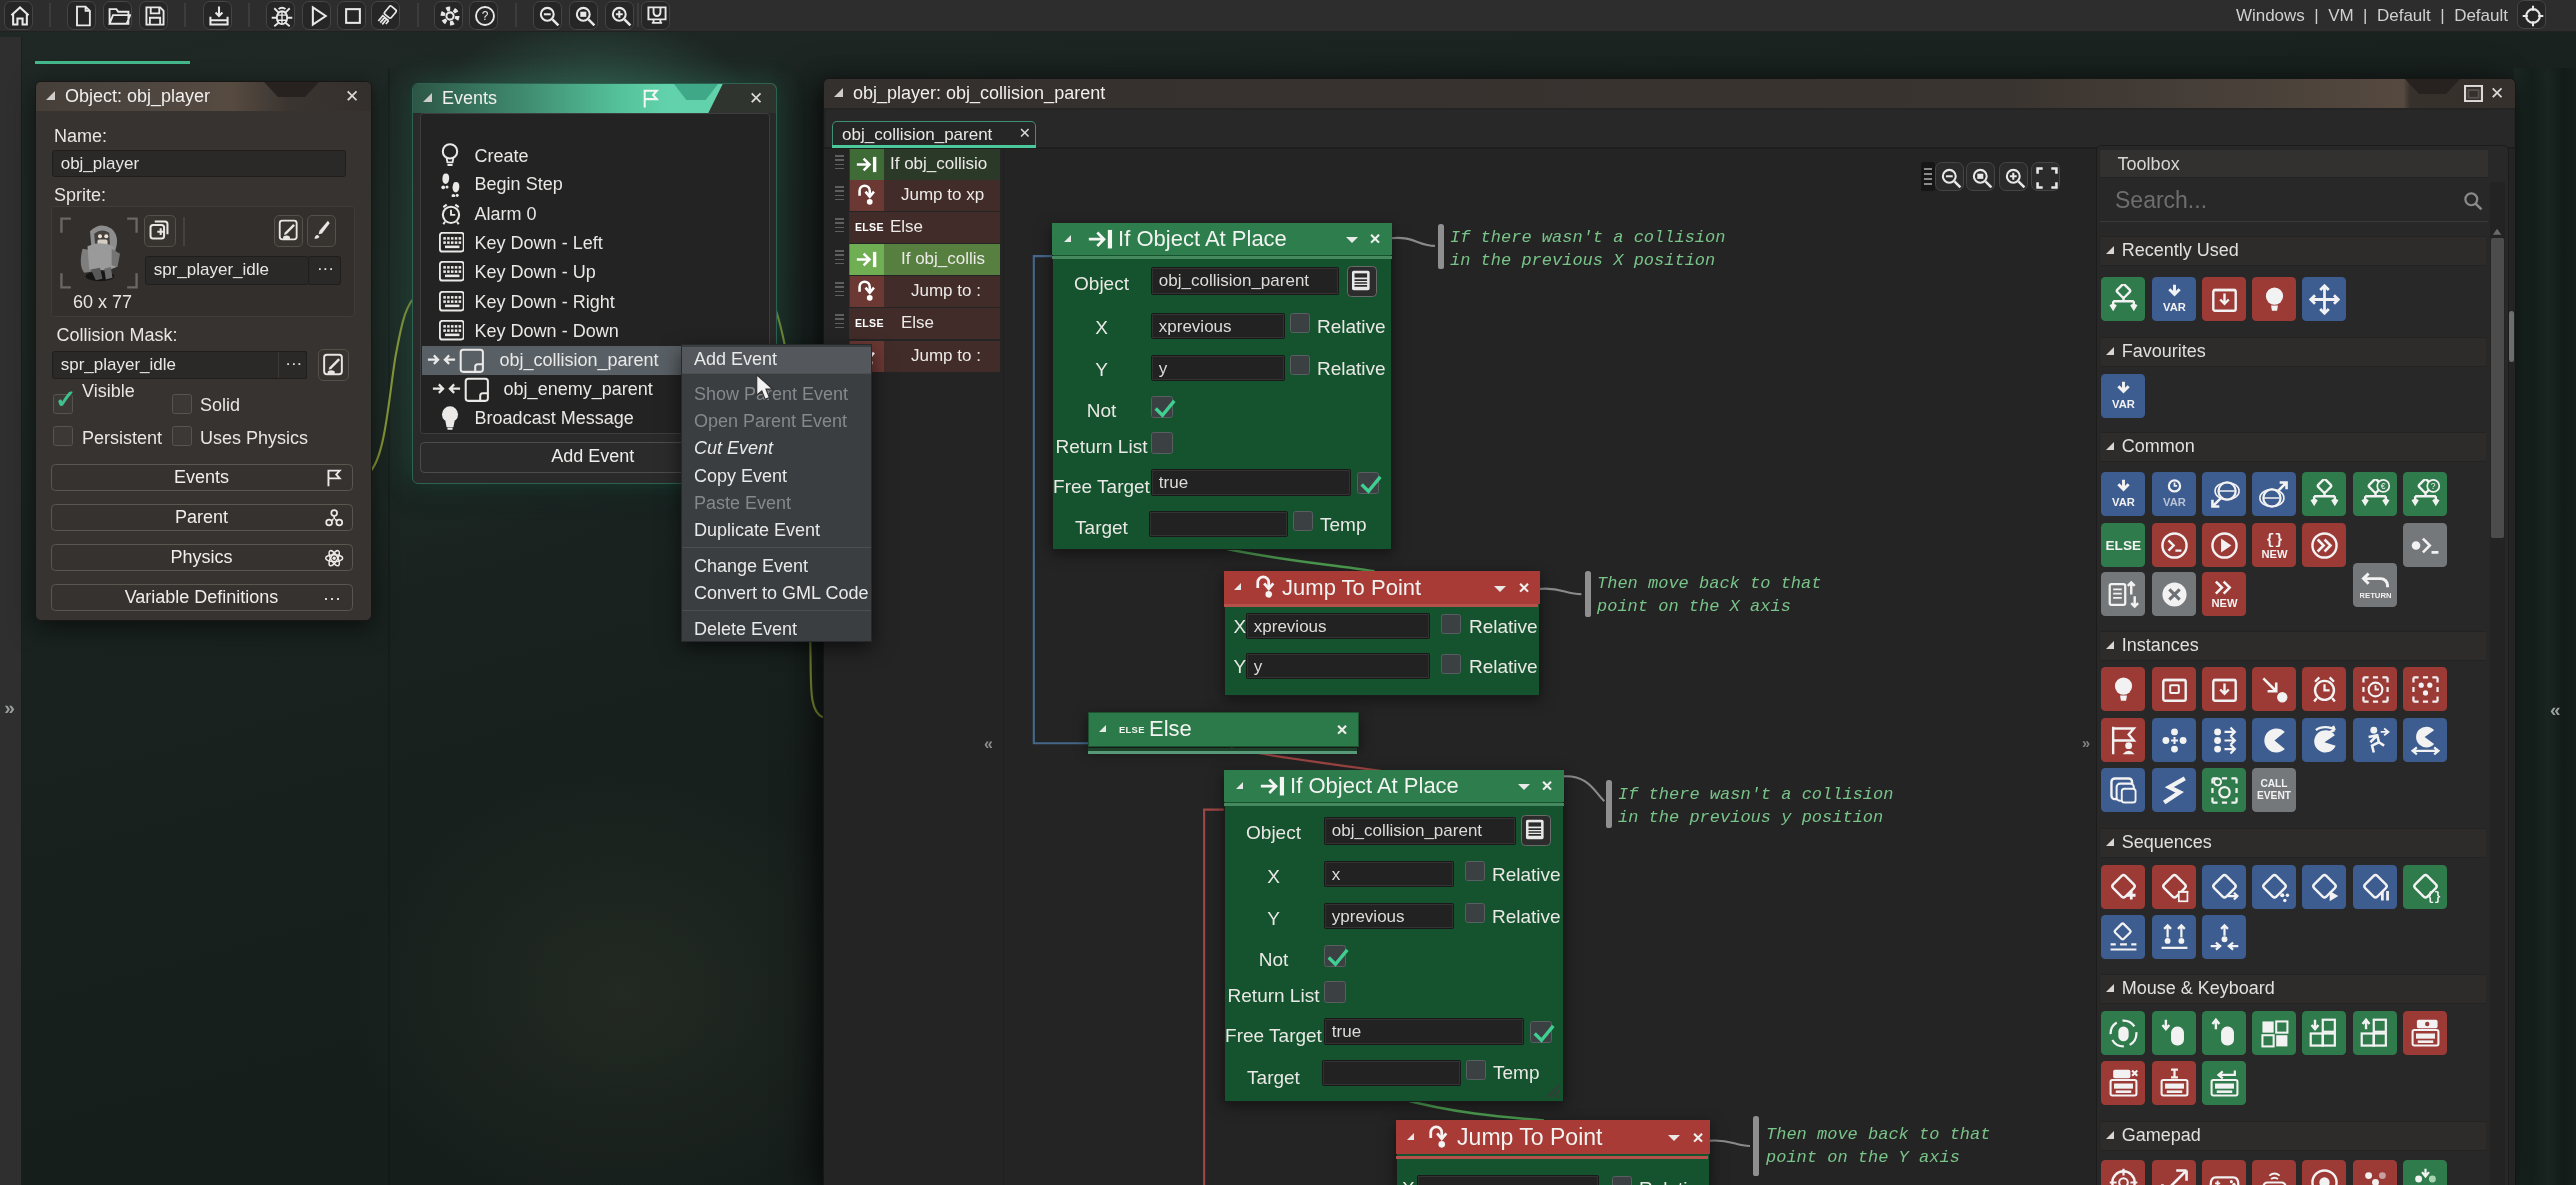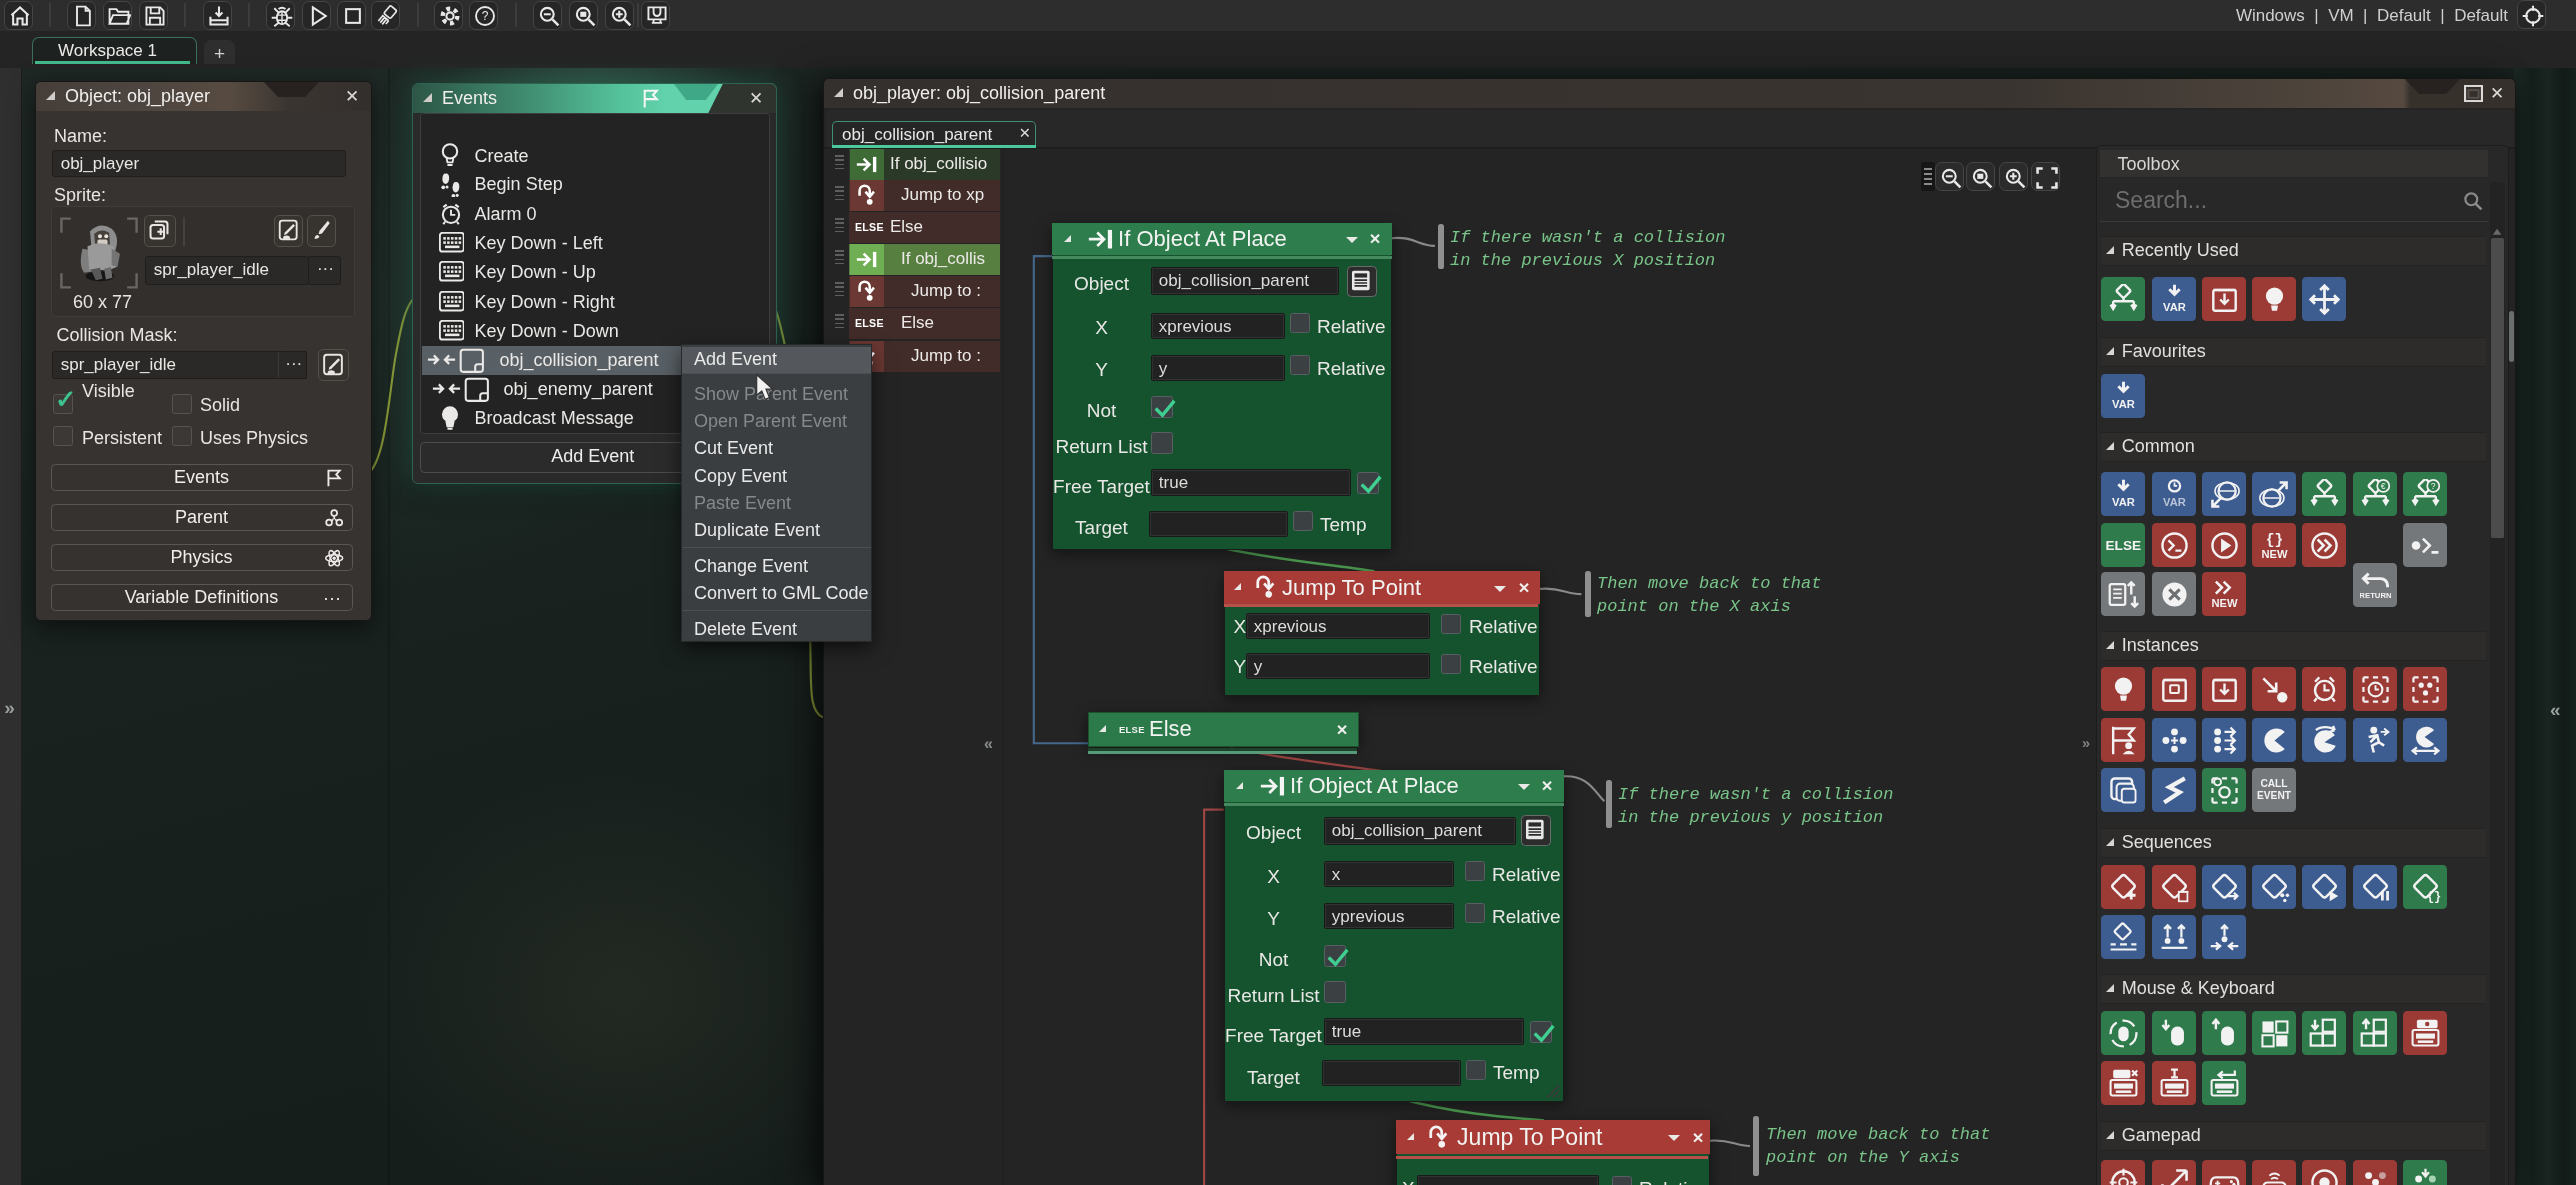--- a/index.html
+++ b/index.html
@@ -205,26 +205,20 @@
           <path d="M10 4 V10 A4 4 0 0 0 18 10 V4" fill="none" stroke="#e8e8e8" stroke-width="2.2"></path>
         </svg>
       </div>
     <div id="tbright">Windows&nbsp; | &nbsp;VM&nbsp; | &nbsp;Default&nbsp; | &nbsp;Default</div>
     <div class="tbtn" style="left:2517px;top:0;">
         <svg width="24" height="24" viewBox="0 0 28 28">
           <circle cx="14" cy="14" r="8" fill="none" stroke="#e8e8e8" stroke-width="2.4"></circle>
           <path d="M14 2 V8 M14 20 V26 M2 14 H8 M20 14 H26" stroke="#e8e8e8" stroke-width="2.4"></path>
         </svg>
       </div>
-  </div>
-  <div id="tabrow">
-    <div id="wstab">
-        <span>Workspace 1</span>
-      </div>
-    <div id="plustab">+</div>
   </div>
   <div id="wsuline"></div>
   <svg id="bgline" style="position:absolute;left:0;top:0;" width="2576" height="1186" viewBox="0 0 3024 1392">
     <path d="M 432 556 C 452 540, 456 470, 464 420 C 471 382, 475 364, 484 352" fill="none" stroke="#8a9a38" stroke-width="2.5"></path>
     <path d="M 908 356 C 936 430, 946 610, 951 748 C 953 800, 948 834, 966 842" fill="none" stroke="#8a9a38" stroke-width="2.5"></path>
   </svg>
 
   <div class="win" id="evwin">
     <div class="whead" id="evhead">
       <div style="position:absolute;left:261px;top:0;width:44px;height:16px;background:#3fa987;clip-path:polygon(0 0,100% 0,72% 100%,28% 100%);"></div>
@@ -1330,21 +1324,21 @@
     <div class="mi" style="top:1.7px;background:#54585c;">
         <span>Add Event</span>
       </div>
     <div class="msep" style="top:28px;"></div>
     <div class="mi dis" style="top:36px;">
         <span>Show Parent Event</span>
       </div>
     <div class="mi dis" style="top:63px;">
         <span>Open Parent Event</span>
       </div>
-    <div class="mi" style="top:90px;">
+    <div class="mi" style="top:90px;font-style:italic;">
         <span>Cut Event</span>
       </div>
     <div class="mi" style="top:118px;">
         <span>Copy Event</span>
       </div>
     <div class="mi dis" style="top:145px;">
         <span>Paste Event</span>
       </div>
     <div class="mi" style="top:172px;">
         <span>Duplicate Event</span>

